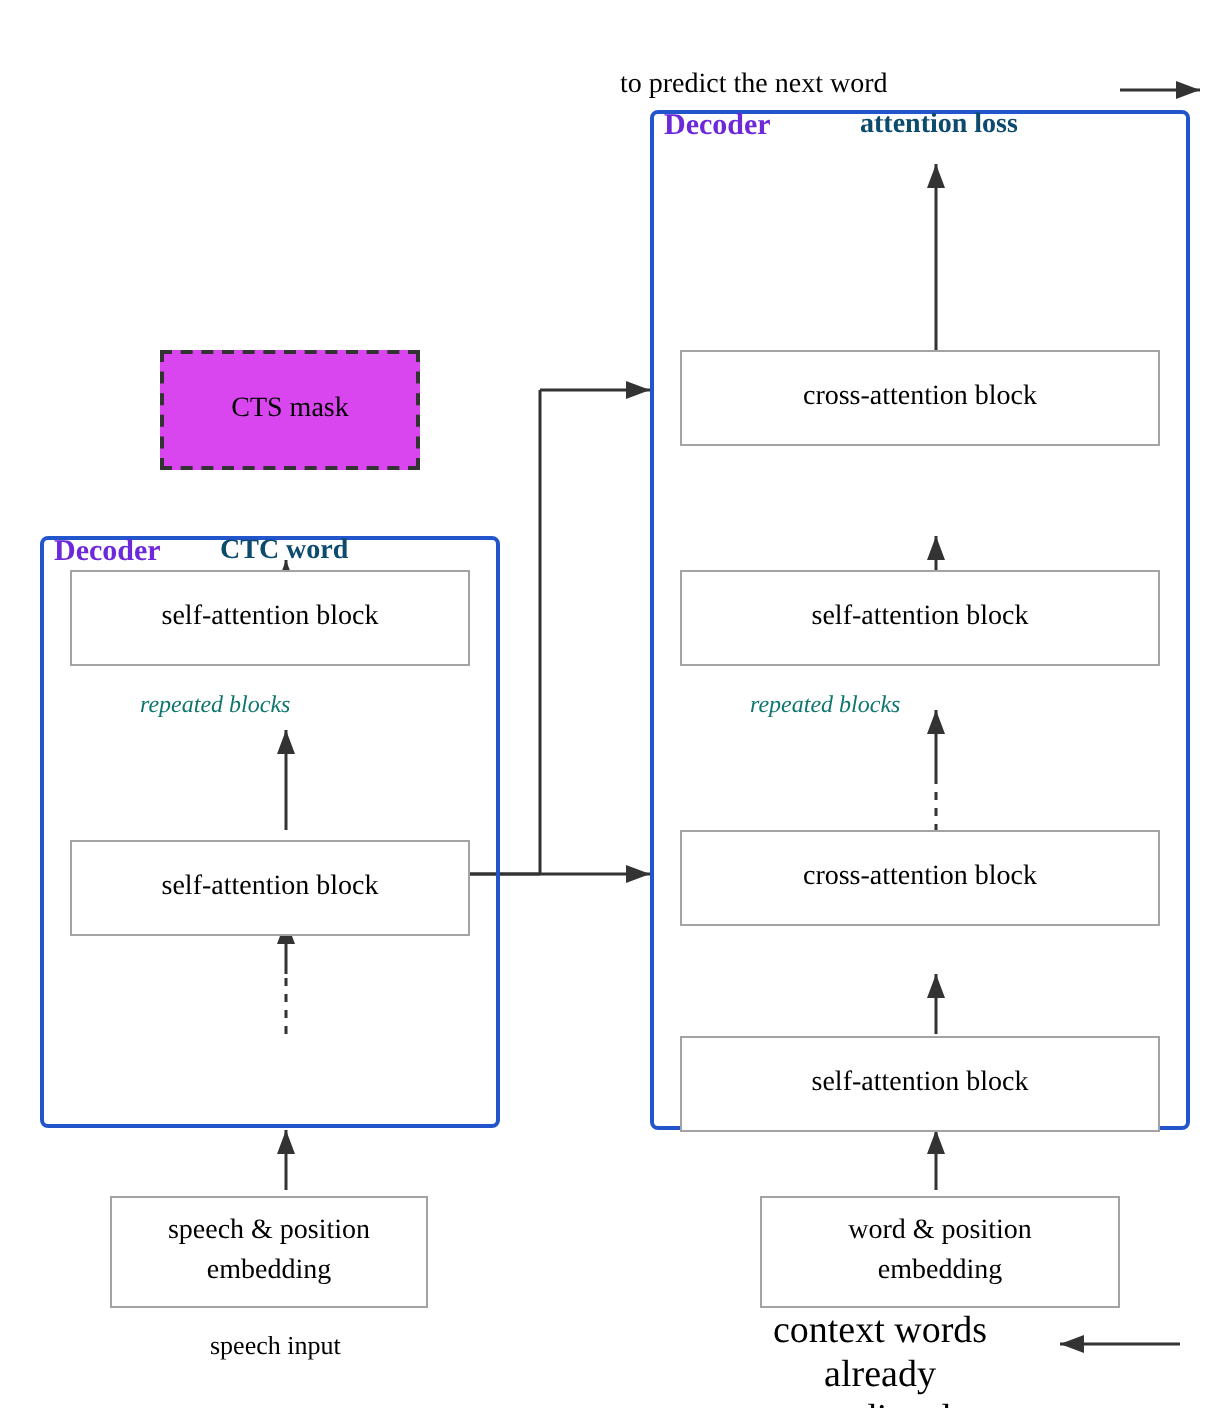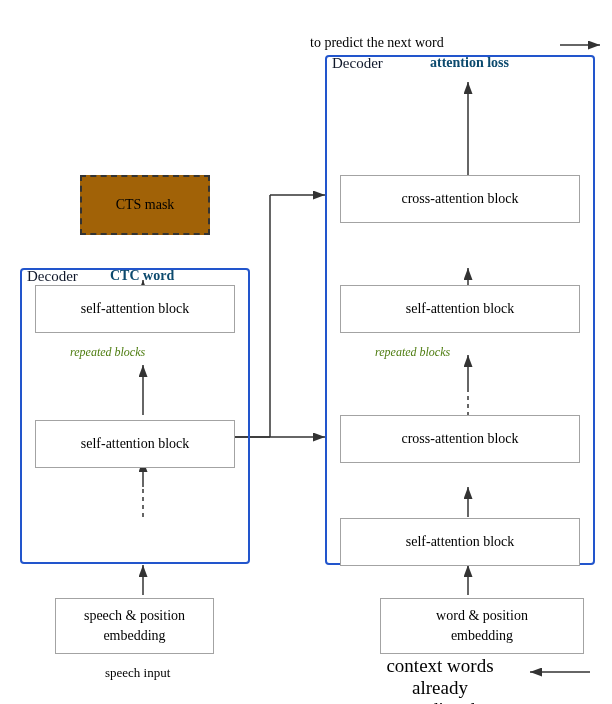--- a/index.html
+++ b/index.html
@@ -27,54 +27,54 @@
       display: flex;
       align-items: center;
       justify-content: center;
       text-align: center;
       line-height: 1.4;
       font-size: 14px;
     }
 
     .box-dashed {
       border: 2px dashed #333;
-      background: #a16207;
+      background: #d946ef;
     }
 
     
     .encoder-container {
       position: absolute;
       border: 2.5px solid #2255cc;
       border-radius: 4px;
       background: transparent;
     }
 
     
     .label {
       position: absolute;
       font-size: 13px;
       text-align: right;
     }
 
     .label-blue {
-      color: #0f172a;
+      color: #6d28d9;
       font-size: 15px;
-      font-weight: normal;
+      font-weight: bold;
     }
 
     .label-green {
       color: #0c4a6e;
       font-size: 14px;
       font-weight: bold;
     }
 
     .label-italic {
       font-style: italic;
       font-size: 12px;
-      color: #4d7c0f;
+      color: #0f766e;
     }
 
     
     .arrow-svg {
       position: absolute;
       top: 0;
       left: 0;
       width: 612px;
       height: 704px;
       pointer-events: none;
@@ -150,21 +150,21 @@
   <div class="label label-italic" style="top:345px; left:375px;">repeated blocks</div>
 
   <div class="box" style="left:340px; top:415px; width:240px; height:48px;">
     <span>cross-attention block</span>
   </div>
 
   <div class="box" style="left:340px; top:518px; width:240px; height:48px;">
     <span>self-attention block</span>
   </div>
 
-  <div class="box" style="left:380px; top:598px; width:204px; height:56px;align-items:center;">
+  <div class="box" style="left:380px; top:598px; width:180px; height:56px;align-items:center;">
     <span>word &amp; position<br>embedding</span>
   </div>
 
   <div class="label" style="top:655px; left:375px; font-size:19px; text-align:center; width:130px;">context words<br>already predicted</div>
 
   <div class="encoder-container" style="left:20px; top:268px; width:230px; height:296px;"></div>
 
   <div class="label label-blue" style="top:268px; left:27px;">Decoder</div>
 
   <div class="label label-green" style="top:268px; left:110px;">CTC word</div>

